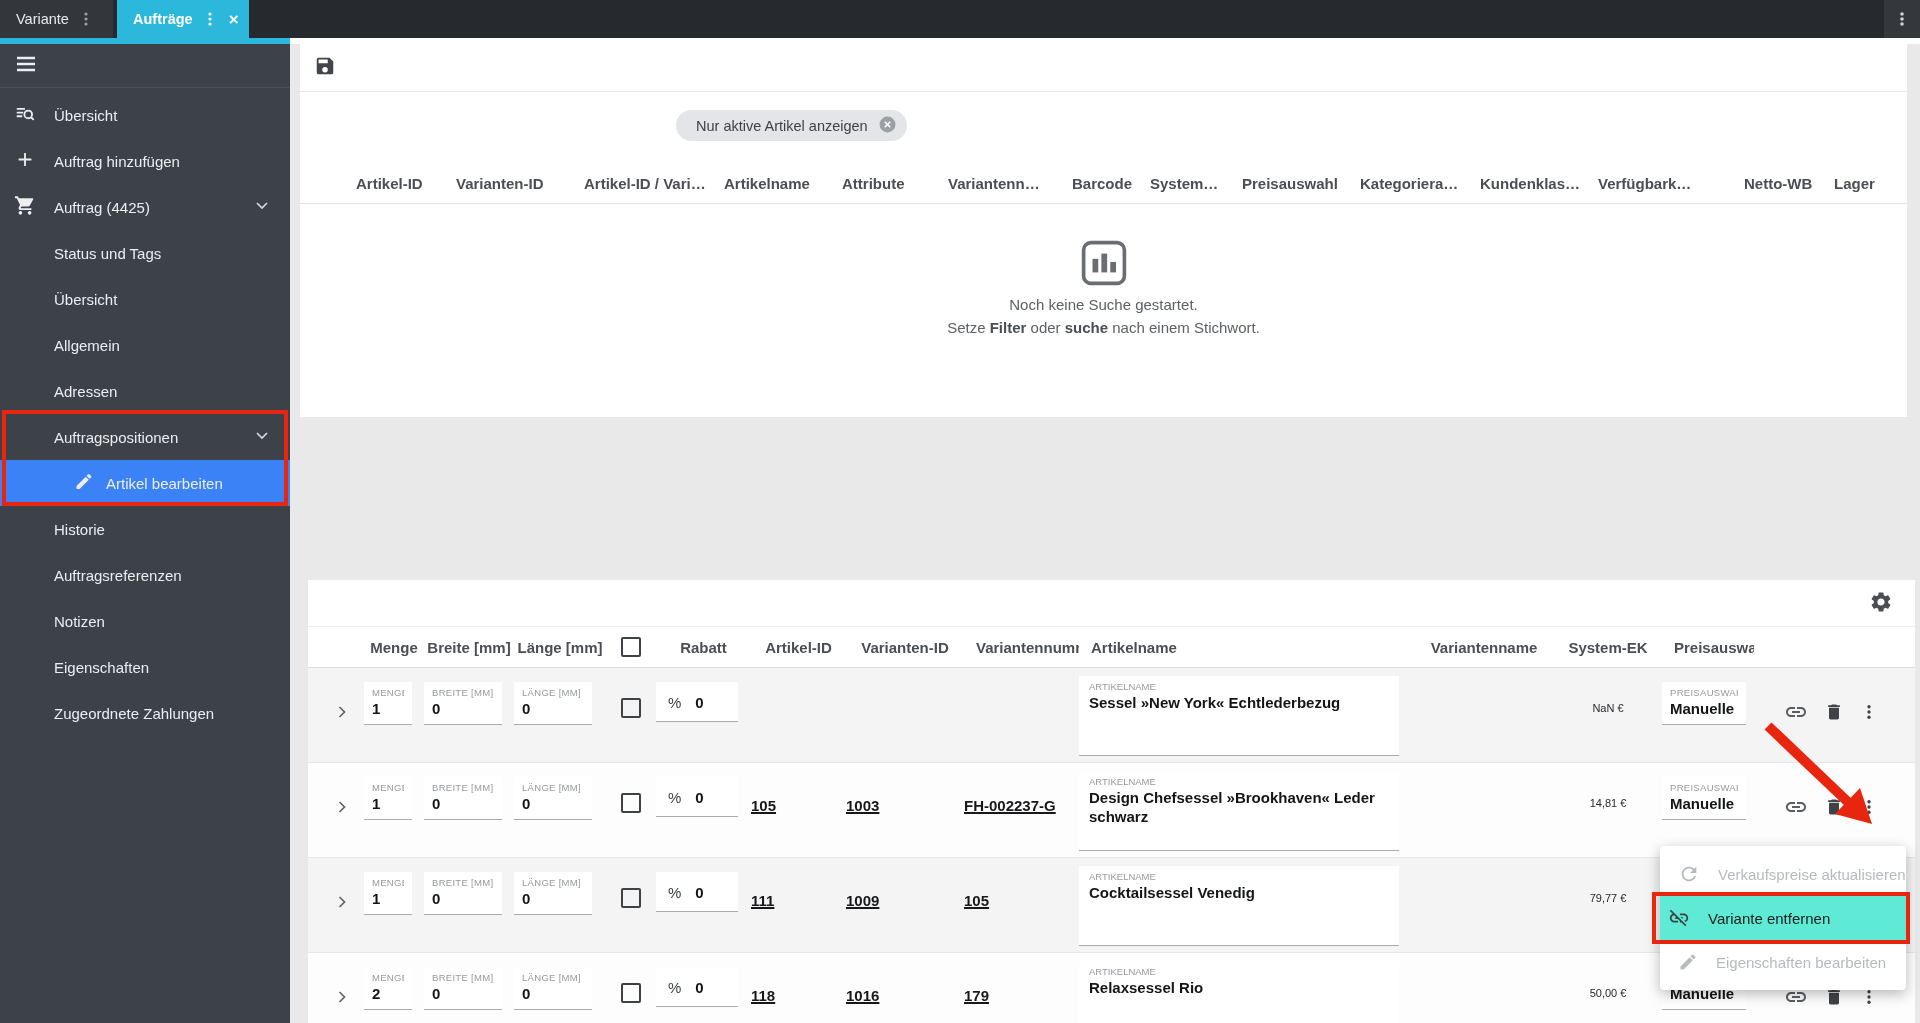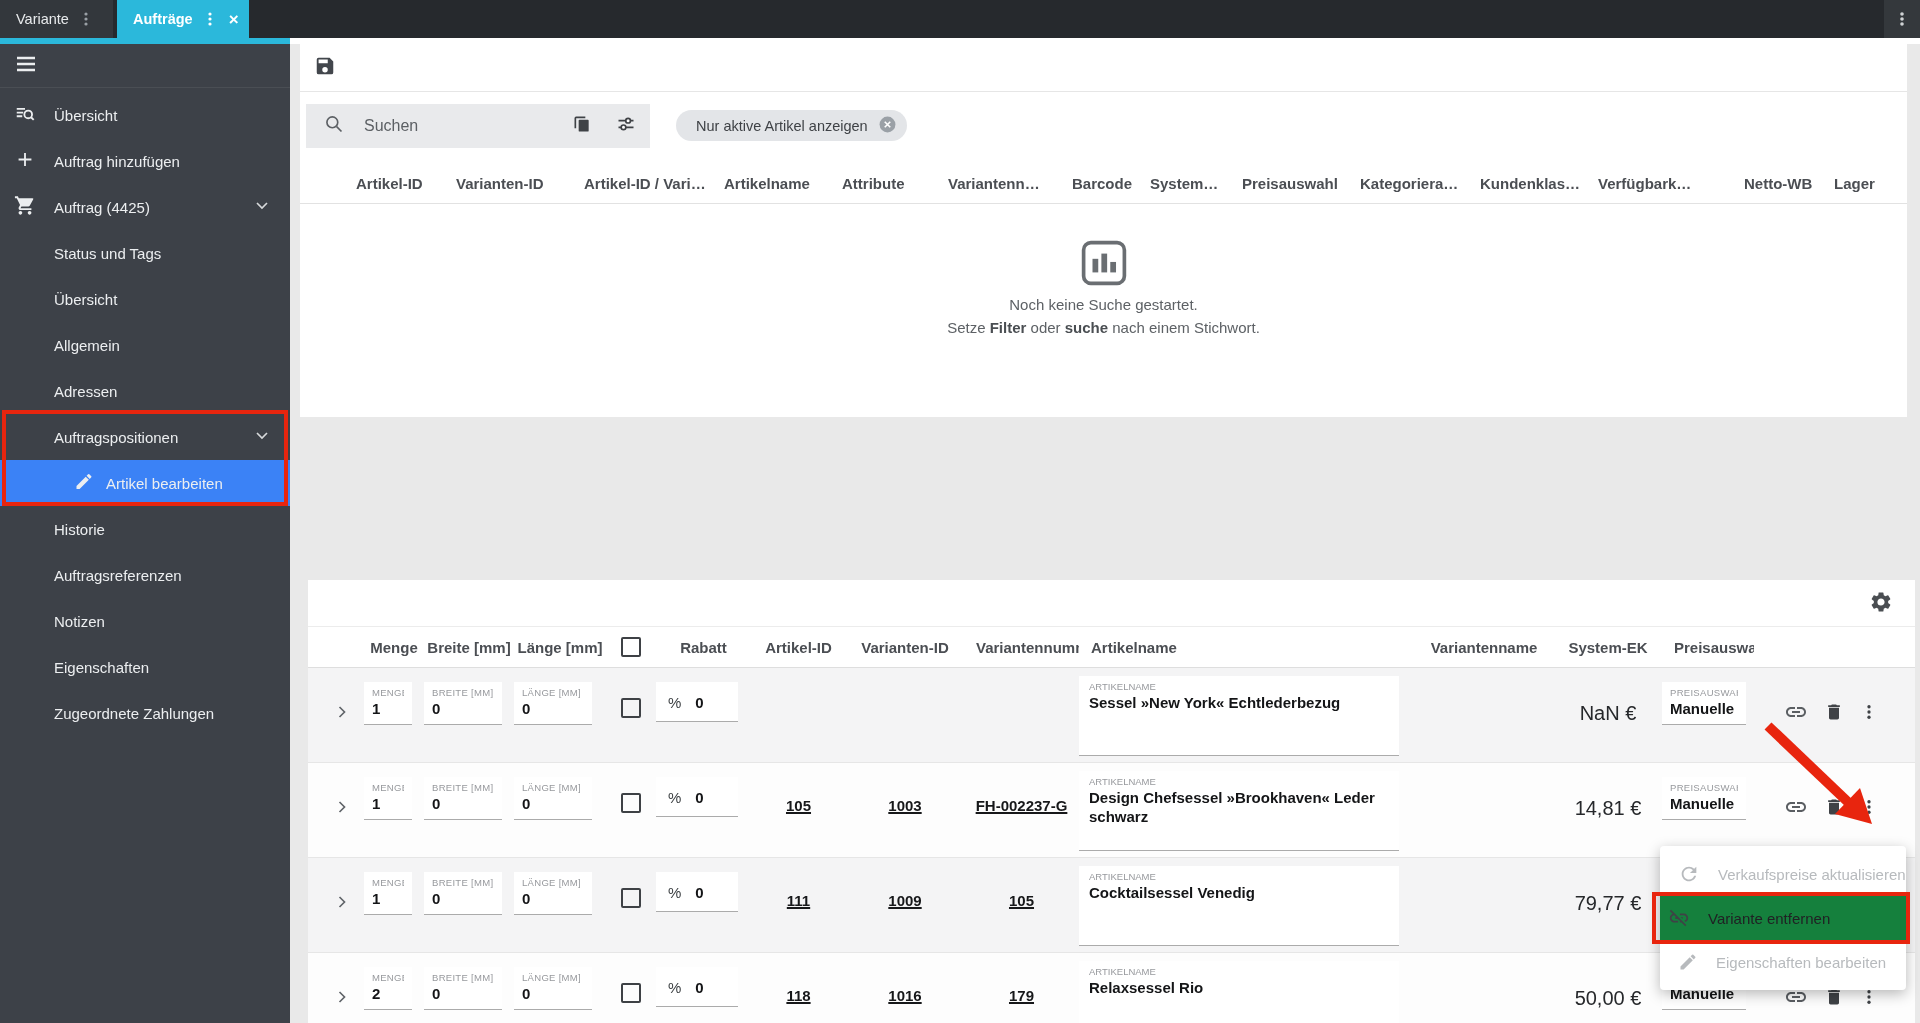--- a/index.html
+++ b/index.html
@@ -76,39 +76,39 @@
   .cell-expand { padding:34px 0 0 6px; color:#5f6368; }
   .card { background:#fff; margin-top:14px; padding:5px 8px 7px 8px; border-bottom:1px solid #ababab; }
   .card .lab { font-size:9.5px; color:#97999d; letter-spacing:.3px; white-space:nowrap; overflow:hidden; }
   .card .val { font-size:15px; font-weight:bold; color:#141517; margin-top:2px; }
   .card-menge { width:48px; }
   .card-dim { width:78px; }
   .cbwrap { padding-top:30px; display:flex; justify-content:center; }
   .card-rabatt { width:82px; display:flex; align-items:center; gap:14px; padding:12px 10px 10px 12px; }
   .card-rabatt .pct { font-size:15px; color:#3c4043; }
   .card-rabatt .val { margin-top:0; }
-  .idcell { padding-top:34px; text-align:center; }
+  .idcell { padding-top:34px; text-align:left; }
   .idlink { font-size:15px; font-weight:bold; color:#17181a; text-decoration:underline;
             text-decoration-thickness:2px; cursor:pointer; }
   .namecard { margin-top:8px; width:320px; height:80px; background:#fff; border-bottom:1px solid #ababab;
               padding:5px 10px; }
   .namecard .nm { font-size:15px; font-weight:bold; color:#141517; margin-top:2px; line-height:1.25; }
-  .sysek { padding-top:34px; text-align:center; font-size:20px; color:#26282b; }
+  .sysek { padding-top:34px; text-align:center; font-size:11px; color:#26282b; }
   .pcard { width:84px; }
   .pcard .lab, .pcard .val { white-space:nowrap; overflow:hidden; }
   .actions { display:flex; align-items:center; gap:16px; justify-content:flex-end; padding:32px 16px 0 0; color:#5a5e62; }
   .actions .dark { color:#3f4246; }
 
   
   .ctxmenu { position:absolute; left:1660px; top:846px; width:246px; background:#fff; border-radius:4px;
              box-shadow:0 4px 14px rgba(0,0,0,.28); padding:6px 0; z-index:50; }
   .mi { height:44px; display:flex; align-items:center; gap:18px; padding-left:18px; font-size:15px; cursor:pointer; }
   .mi .mic { display:flex; }
   .mi.disabled { color:#b7babd; }
-  .mi.enabled { color:#202124; background:#15803d;padding-left:8px; }
+  .mi.enabled { color:#202124; background:#5eead4;padding-left:8px; }
   .mi.disabled .mic { color:#b7babd; }
   .mi.enabled .mic { color:#3f4246; }
 
   
   .annot { position:absolute; border:4px solid #e8250e; z-index:60; pointer-events:none; }
   .annot-sidebar { left:2px; top:410px; width:286px; height:96px; }
   .annot-menu { left:1652px; top:892px; width:258px; height:52px; }
   .arrow-svg { position:absolute; left:0; top:0; width:1920px; height:1023px; z-index:70; pointer-events:none; }
 </style>
 </head>
@@ -254,44 +254,20 @@
 
   <div class="panel panel-upper">
     <div class="save-row">
       <span style="cursor:pointer;">
         <svg width="22" height="22" viewBox="0 0 24 24" fill="currentColor">
             <path d="M17 3H5a2 2 0 0 0-2 2v14a2 2 0 0 0 2 2h14a2 2 0 0 0 2-2V7l-4-4zm-5 16a3 3 0 1 1 0-6 3 3 0 0 1 0 6zm3-10H5V5h10v4z"></path>
           </svg>
       </span>
     </div>
     <div class="search-row">
-      <div class="search-box">
-        <span>
-          <svg width="20" height="20" viewBox="0 0 24 24" fill="none" stroke="#5c6064" stroke-width="2">
-              <circle cx="10" cy="10" r="6.5"></circle>
-              <path d="M15.2 15.2L21 21"></path>
-            </svg>
-        </span>
-        <input type="text" placeholder="Suchen" style="">
-        <div class="sb-icons">
-          <span style="cursor:pointer;">
-            <svg width="20" height="20" viewBox="0 0 24 24" fill="currentColor">
-                <rect x="8" y="7" width="12" height="14" rx="1"></rect>
-                <path d="M16 3H5a2 2 0 0 0-2 2v12h2V5h11z"></path>
-              </svg>
-          </span>
-          <span style="cursor:pointer;">
-            <svg width="20" height="20" viewBox="0 0 24 24" fill="none" stroke="currentColor" stroke-width="2">
-                <path d="M3 8h18M3 16h18"></path>
-                <circle cx="14.5" cy="8" r="2.8" fill="#fff"></circle>
-                <circle cx="9" cy="16" r="2.8" fill="#fff"></circle>
-              </svg>
-          </span>
-        </div>
-      </div>
       <div class="chip">
         <span>Nur aktive Artikel anzeigen</span>
         <span style="cursor:pointer;">
           <svg width="19" height="19" viewBox="0 0 24 24">
               <circle cx="12" cy="12" r="10" fill="#9aa0a6"></circle>
               <path d="M8.5 8.5l7 7M15.5 8.5l-7 7" stroke="#fff" stroke-width="2"></path>
             </svg>
         </span>
       </div>
     </div>

